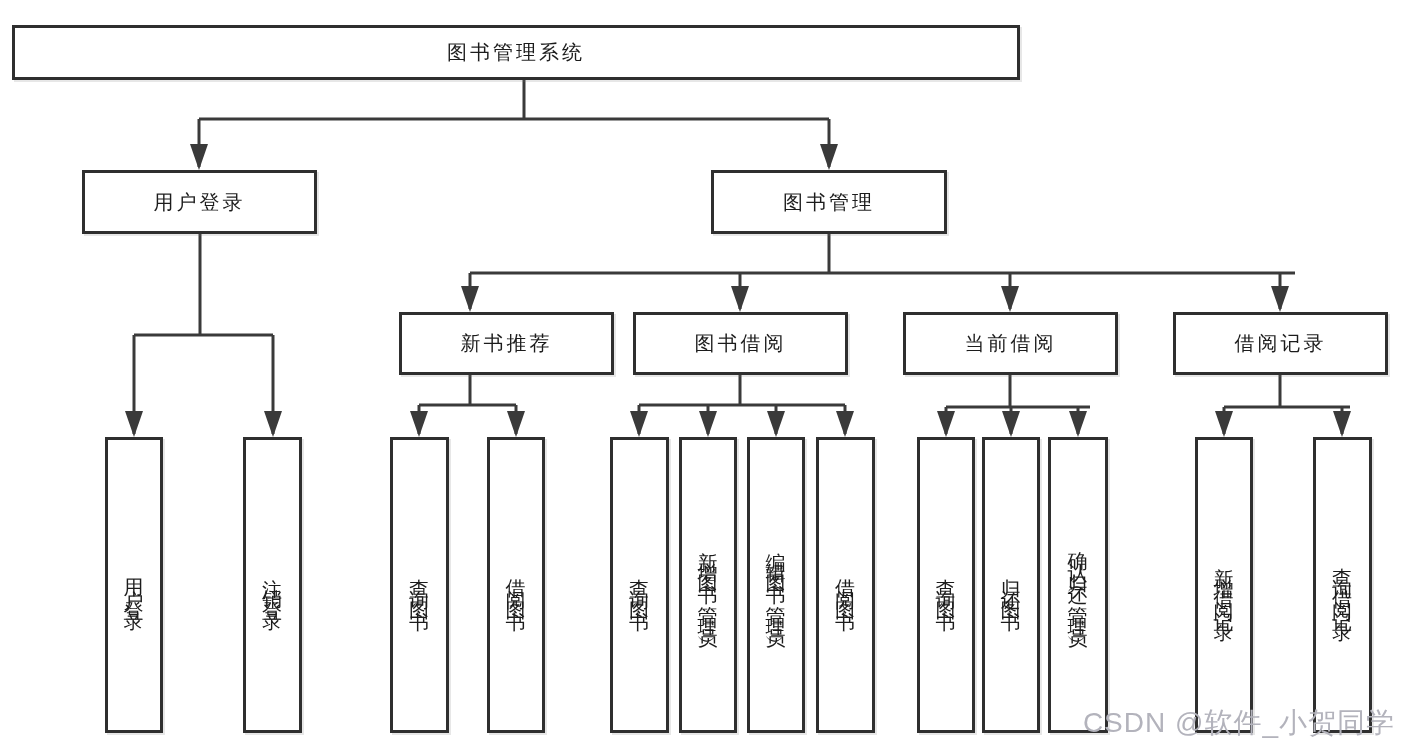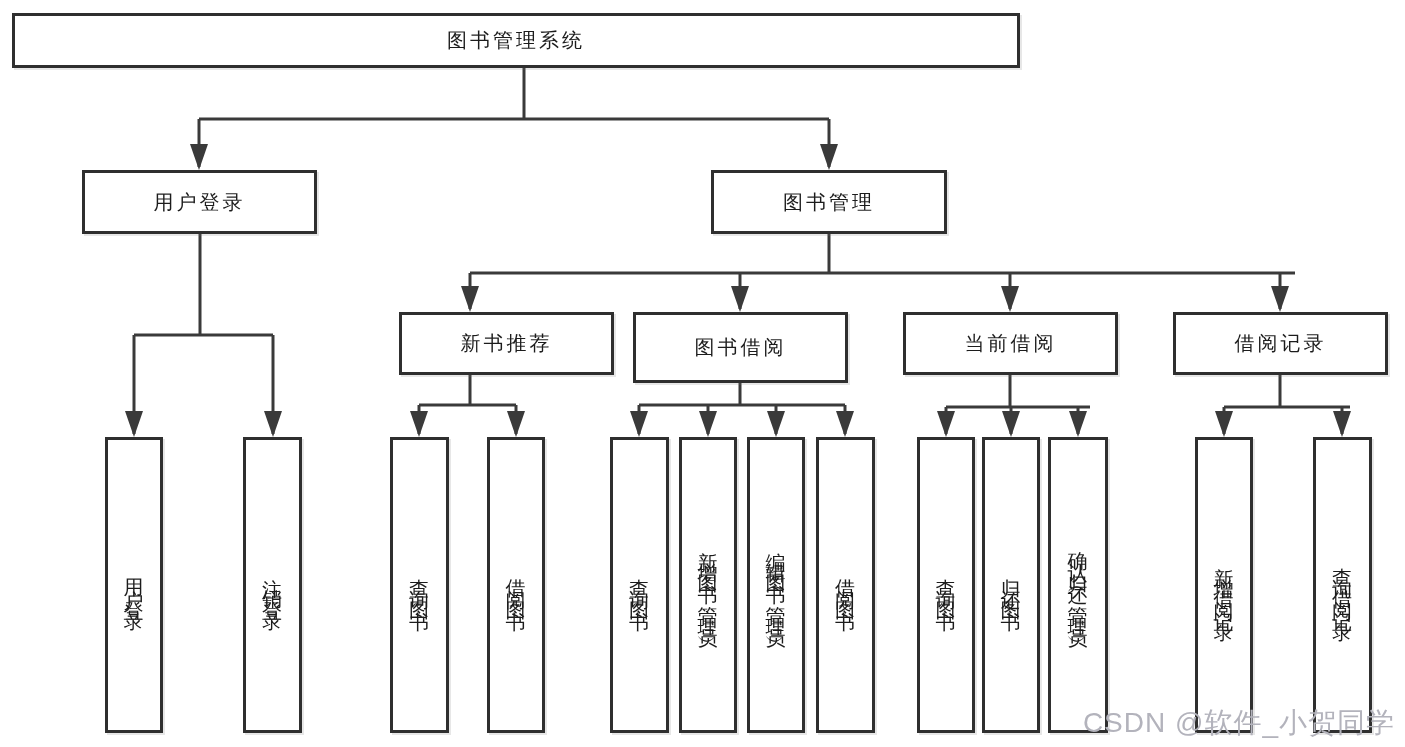--- a/index.html
+++ b/index.html
@@ -94,27 +94,27 @@
     <path class="ln" d="M1010,375 L1010,407 M946,407 L1090,407"></path>
     <line x1="946" y1="407" x2="946" y2="434" marker-end="url(#ah)"></line>
     <line x1="1011" y1="407" x2="1011" y2="434" marker-end="url(#ah)"></line>
     <line x1="1078" y1="407" x2="1078" y2="434" marker-end="url(#ah)"></line>
 
     <path class="ln" d="M1280,375 L1280,407 M1224,407 L1350,407"></path>
     <line x1="1224" y1="407" x2="1224" y2="434" marker-end="url(#ah)"></line>
     <line x1="1342" y1="407" x2="1342" y2="434" marker-end="url(#ah)"></line>
   </svg>
 
-  <div class="hbox" style="left:12px;top:13px;width:1008px;height:55px;">图书管理系统</div>
+  <div class="hbox" style="left:12px;top:25px;width:1008px;height:55px;">图书管理系统</div>
 
   <div class="hbox" style="left:82px;top:170px;width:235px;height:64px;">用户登录</div>
   <div class="hbox" style="left:711px;top:170px;width:236px;height:64px;text-align:right;">图书管理</div>
 
   <div class="hbox" style="left:363px;top:312px;width:215px;height:63px;margin-left:36px;">新书推荐</div>
-  <div class="hbox" style="left:633px;top:312px;width:215px;height:71px;">图书借阅</div>
+  <div class="hbox" style="left:633px;top:312px;width:215px;height:63px;">图书借阅</div>
   <div class="hbox" style="left:1173px;top:312px;width:215px;height:63px;">借阅记录</div>
   <div class="hbox" style="left:903px;top:312px;width:215px;height:63px;">当前借阅</div>
 
   <div class="vbox" style="left:105px;top:437px;width:58px;height:296px;">
     <span>用户登录</span>
     </div>
   <div class="vbox" style="left:243px;top:437px;width:59px;height:296px;">
     <span>注销登录</span>
     </div>
 

